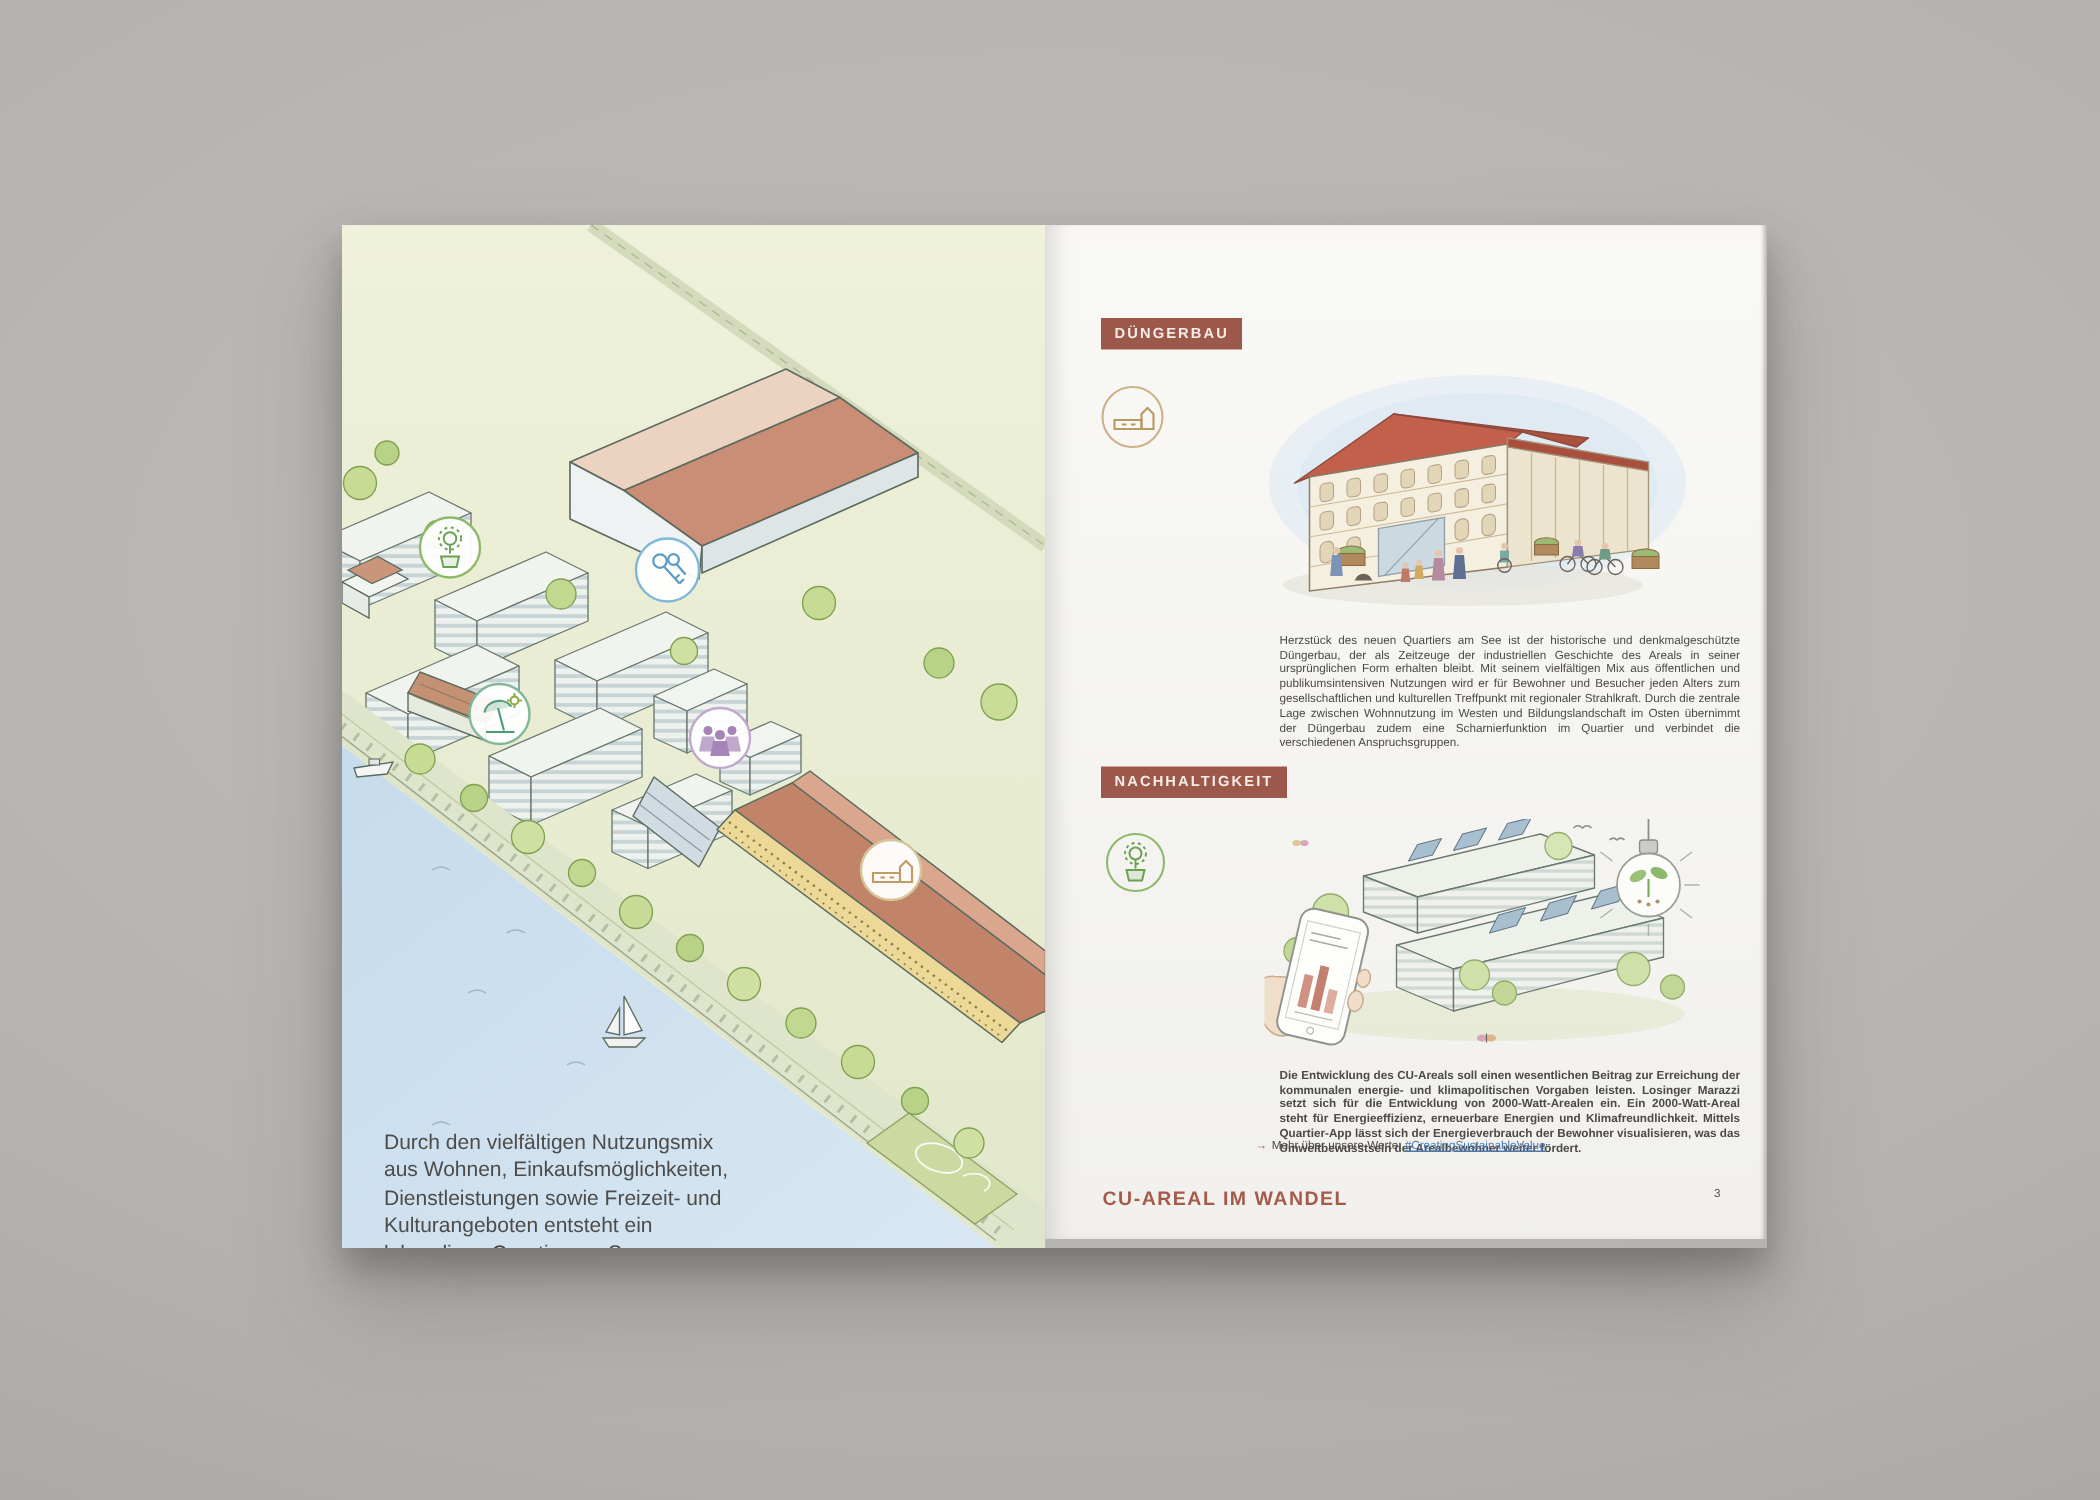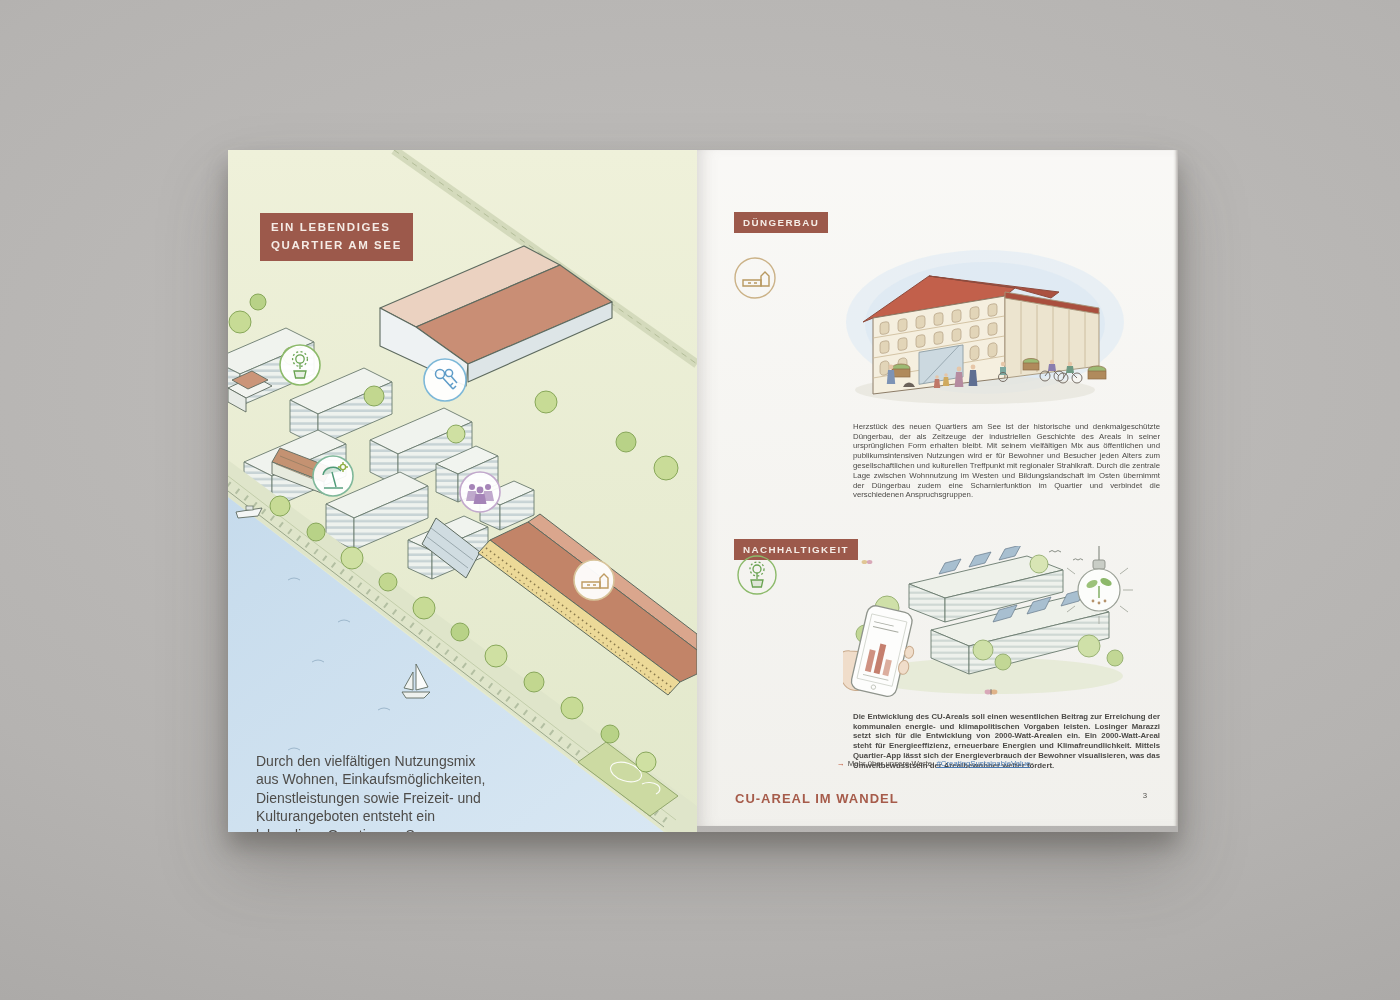--- a/index.html
+++ b/index.html
@@ -31,21 +31,21 @@
   }
   .caption{
     position:absolute;left:28px;top:588px;width:242px;
     color:#4e4c49;font-size:14px;line-height:1.32;
   }
   .section-heading{
     position:absolute;left:37px;display:inline-block;background:var(--brick,#9c594b);
     color:#f5ece6;font-weight:bold;font-size:9.8px;letter-spacing:1.4px;
     padding:5px 9px 5px 9px;
   }
-  .h1-pos{top:62px;} .h2-pos{top:361px;margin-top:28px;}
+  .h1-pos{top:62px;} .h2-pos{top:361px;}
   .badge{position:absolute;}
   .para{
     position:absolute;left:156px;width:307px;color:var(--text,#4c4a47);
     font-size:7.8px;line-height:1.26;text-align:justify;hyphens:auto;
   }
   .p1-pos{top:264px;} .p2-pos{top:554px;font-weight:bold;}
   .link-line{position:absolute;left:140px;top:609px;font-size:7.8px;color:var(--text,#4c4a47);}
   .link-line .arrow{color:var(--arrow,#c05638);font-weight:bold;margin-right:3px;}
   .link-line a{color:var(--link,#4a7ab2);text-decoration:underline;cursor:pointer;}
   .footer-label{
@@ -251,24 +251,20 @@
       <g transform="translate(366,430)">
         <circle r="20" fill="#ffffff" fill-opacity="0.95" stroke="#d8c49a" stroke-width="1.6"></circle>
         <g stroke="#bf9c63" stroke-width="1.4" fill="none">
           <path d="M-12,2 H6 V8 H-12 Z"></path>
           <path d="M-7,5 h3 M-1,5 h3"></path>
           <path d="M6,8 V-2 L10,-6 L14,-2 V8 Z"></path>
         </g>
       </g>
     </svg>
 
-    <div class="title-box">
-      <div>EIN LEBENDIGES</div>
-      <div>QUARTIER AM SEE</div>
-    </div>
 
     <p class="caption" lang="de">Durch den vielfältigen Nutzungsmix aus Wohnen, Einkaufsmöglichkeiten, Dienstleistungen sowie Freizeit- und Kulturangeboten entsteht ein lebendiges Quartier am See.</p>
   </div>
 
   <div class="page page-right">
 
     <div class="section-heading h1-pos">DÜNGERBAU</div>
 
     <svg class="badge" style="left:36px;top:106px" width="44" height="44" viewBox="-22 -22 44 44">
       <circle r="20" fill="none" stroke="#cbb287" stroke-width="1.4"></circle>

